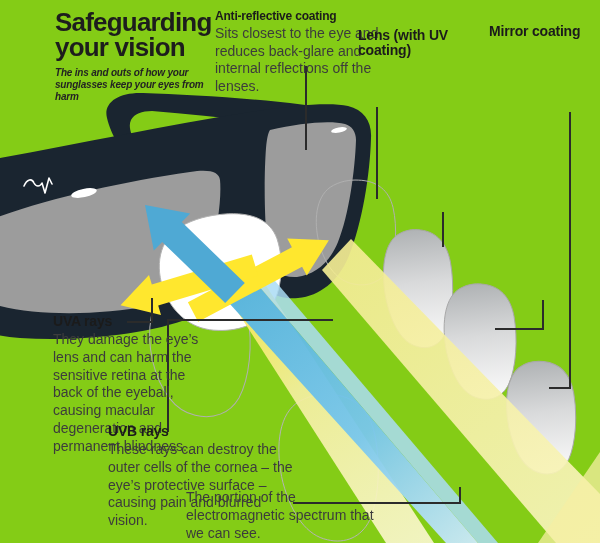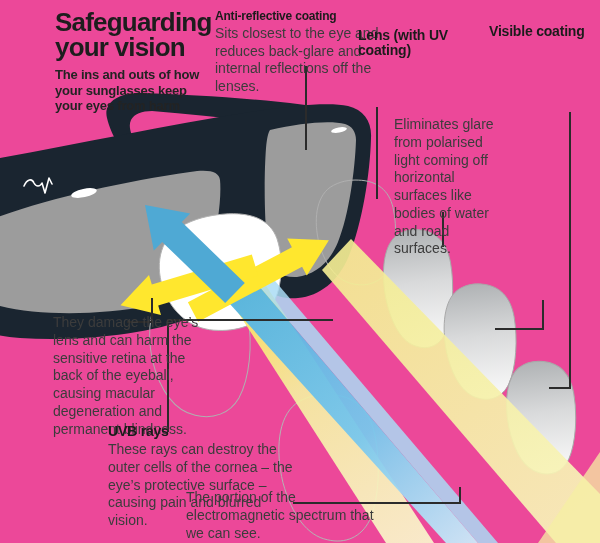--- a/index.html
+++ b/index.html
@@ -1,33 +1,33 @@
 <!DOCTYPE html>
 <html><head>
 <meta charset="utf-8">
 <style>
   html,body{margin:0;padding:0;background:#fff;}
   #stage{
-    position:relative;width:600px;height:543px;overflow:hidden;background:#ec4899;
+    position:relative;width:600px;height:543px;overflow:hidden;background:#84cc16;
     font-family:"Liberation Sans","DejaVu Sans",sans-serif;
   }
   #art{position:absolute;left:0;top:0;width:600px;height:543px;}
   .ann{position:absolute;z-index:5;}
   .ann h3{
     margin:0 0 2px 0;font-size:14px;line-height:1.08;font-weight:700;color:#1b1b1b;
     letter-spacing:-0.2px;
   }
   .ann p{margin:0;font-size:14px;line-height:1.27;color:#3c3c3c;font-weight:400;}
   .ann.right{text-align:right;}
   #header{position:absolute;left:55px;top:10px;width:178px;z-index:5;}
   #header h1{
     margin:0;font-size:26px;line-height:0.96;font-weight:700;color:#1d1d1d;letter-spacing:-0.8px;
   }
   #header h2{
-    margin:7px 16px 0 0;font-size:13px;line-height:1.2;font-weight:700;color:#232323;letter-spacing:-0.2px;
+    margin:7px 16px 0 0;font-size:10px;line-height:1.2;font-weight:700;color:#232323;letter-spacing:-0.2px;font-style:italic;
   }
   .big h3{font-size:12px;}
 </style>
 </head>
 <body>
 
 <div id="stage">
 
   <svg id="art" viewBox="0 0 600 543">
     <defs>
@@ -132,29 +132,29 @@
   <div class="ann big" style="left:215px;top:10px;width:165px;">
     <h3>Anti-reflective coating</h3>
     <p>Sits closest to the eye and reduces back-glare and internal reflections off the lenses.</p>
   </div>
 
   <div class="ann" style="left:358px;top:28px;width:116px;">
     <h3>Lens (with UV coating)</h3>
   </div>
 
   <div class="ann" style="left:489px;top:24px;width:107px;">
-    <h3>Visible coating</h3>
+    <h3>Mirror coating</h3>
   </div>
 
   <div class="ann" style="left:394px;top:116px;width:106px;">
-    <p>Eliminates glare from polarised light coming off horizontal surfaces like bodies of water and road surfaces.</p>
   </div>
 
 
   <div class="ann" style="left:53px;top:314px;width:150px;">
+    <h3>UVA rays</h3>
     <p>They damage the eye’s lens and can harm the sensitive retina at the back of the eyeball, causing macular degeneration and permanent blindness.</p>
   </div>
 
   <div class="ann" style="left:108px;top:424px;width:186px;">
     <h3>UVB rays</h3>
     <p>These rays can destroy the outer cells of the cornea – the eye’s protective surface – causing pain and blurred vision.</p>
   </div>
 
   <div class="ann" style="left:186px;top:489px;width:195px;">
     <p>The portion of the electromagnetic spectrum that we can see.</p>

